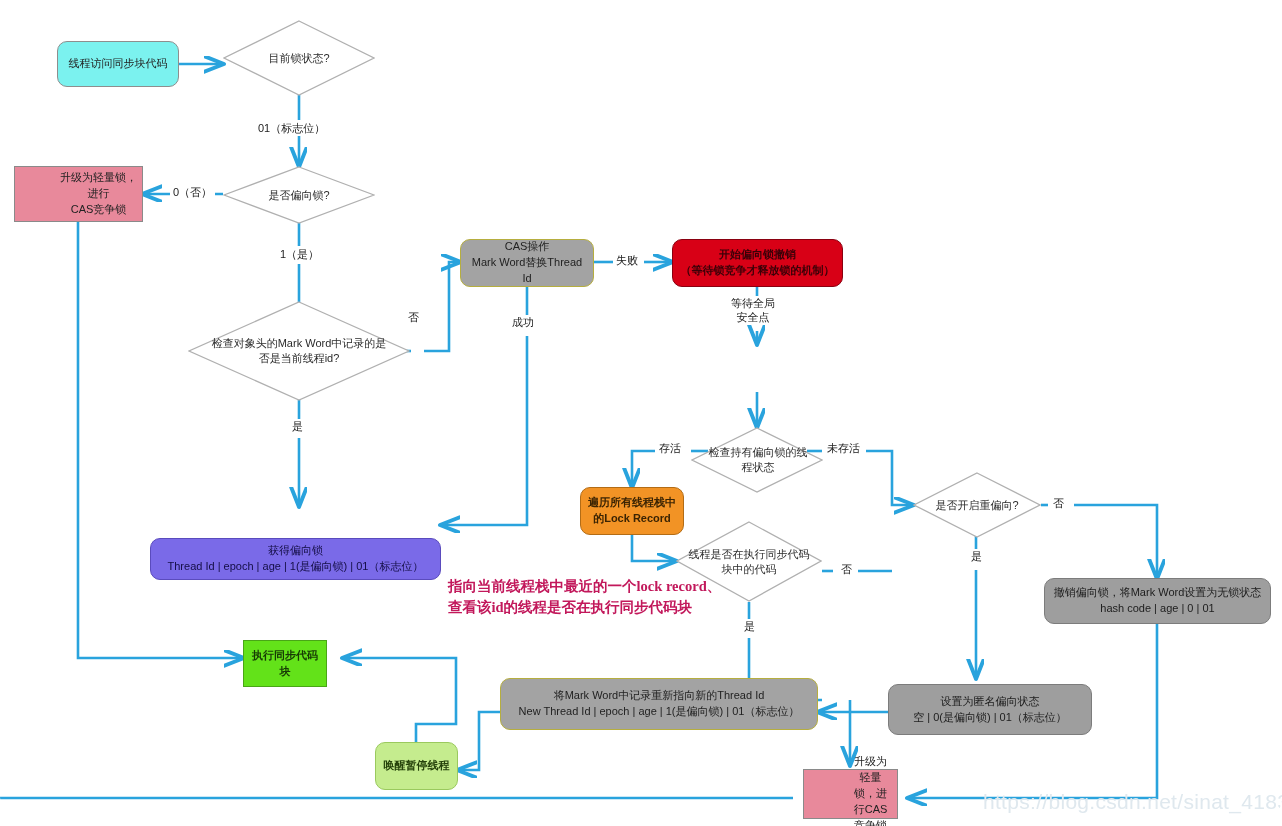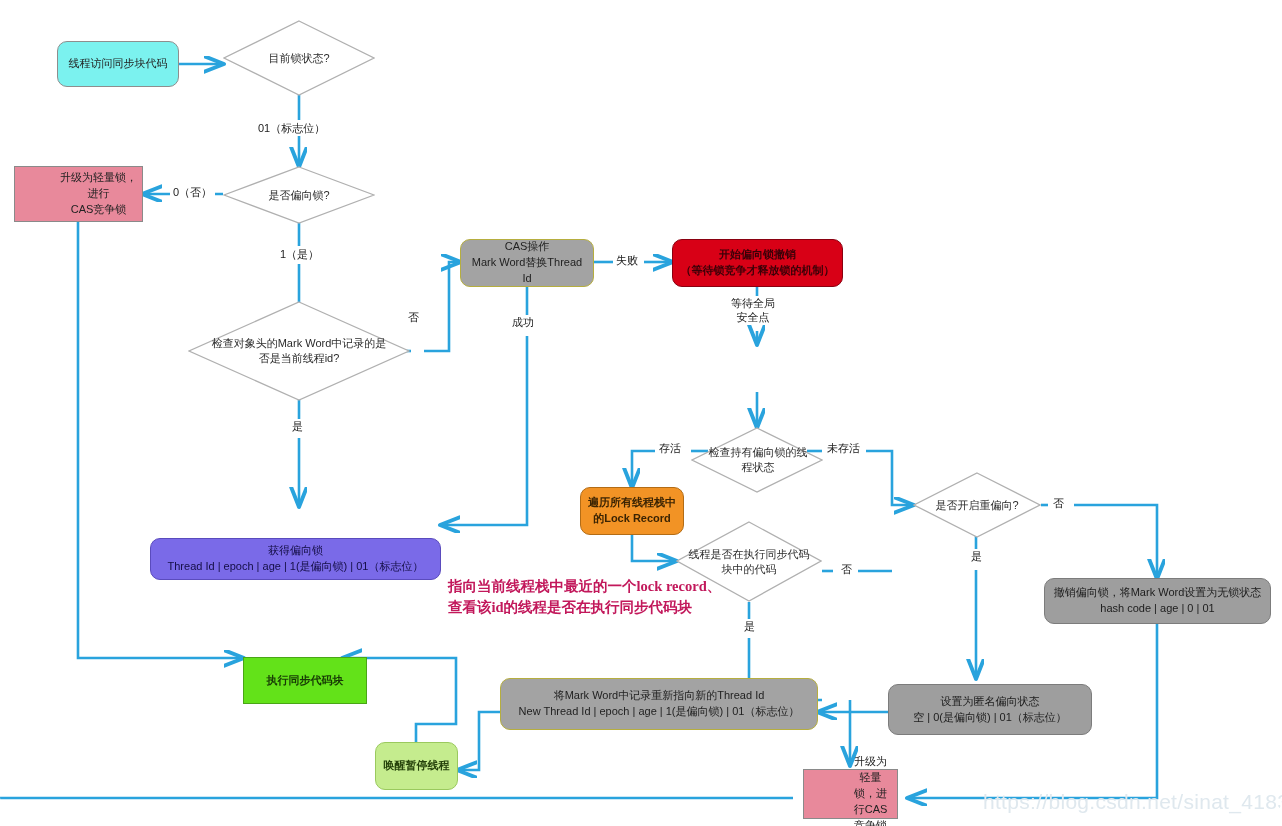--- a/index.html
+++ b/index.html
@@ -291,21 +291,21 @@
 
   <div class="elabel" style="left:1050px;top:496px;">否</div>
 
   <div class="elabel" style="left:968px;top:549px;">是</div>
 
   <div class="node rounded n-gray" style="left:1044px;top:578px;width:227px;height:46px;">
     <span class="lbl">撤销偏向锁，将Mark Word设置为无锁状态
 hash code | age | 0 | 01</span>
   </div>
 
-  <div class="node sharp n-green" style="left:243px;top:657px;width:124px;height:47px;justify-content:center;">
+  <div class="node sharp n-green" style="left:243px;top:640px;width:84px;height:47px;justify-content:center;">
     <span class="lbl">执行同步代码块</span>
   </div>
 
   <div class="node rounded n-ltgreen" style="left:375px;top:742px;width:83px;height:48px;">
     <span class="lbl">唤醒暂停线程</span>
   </div>
 
   <div class="node rounded n-yellow" style="left:500px;top:678px;width:318px;height:52px;">
     <span class="lbl">将Mark Word中记录重新指向新的Thread Id
 New Thread Id | epoch | age | 1(是偏向锁) | 01（标志位）</span>

